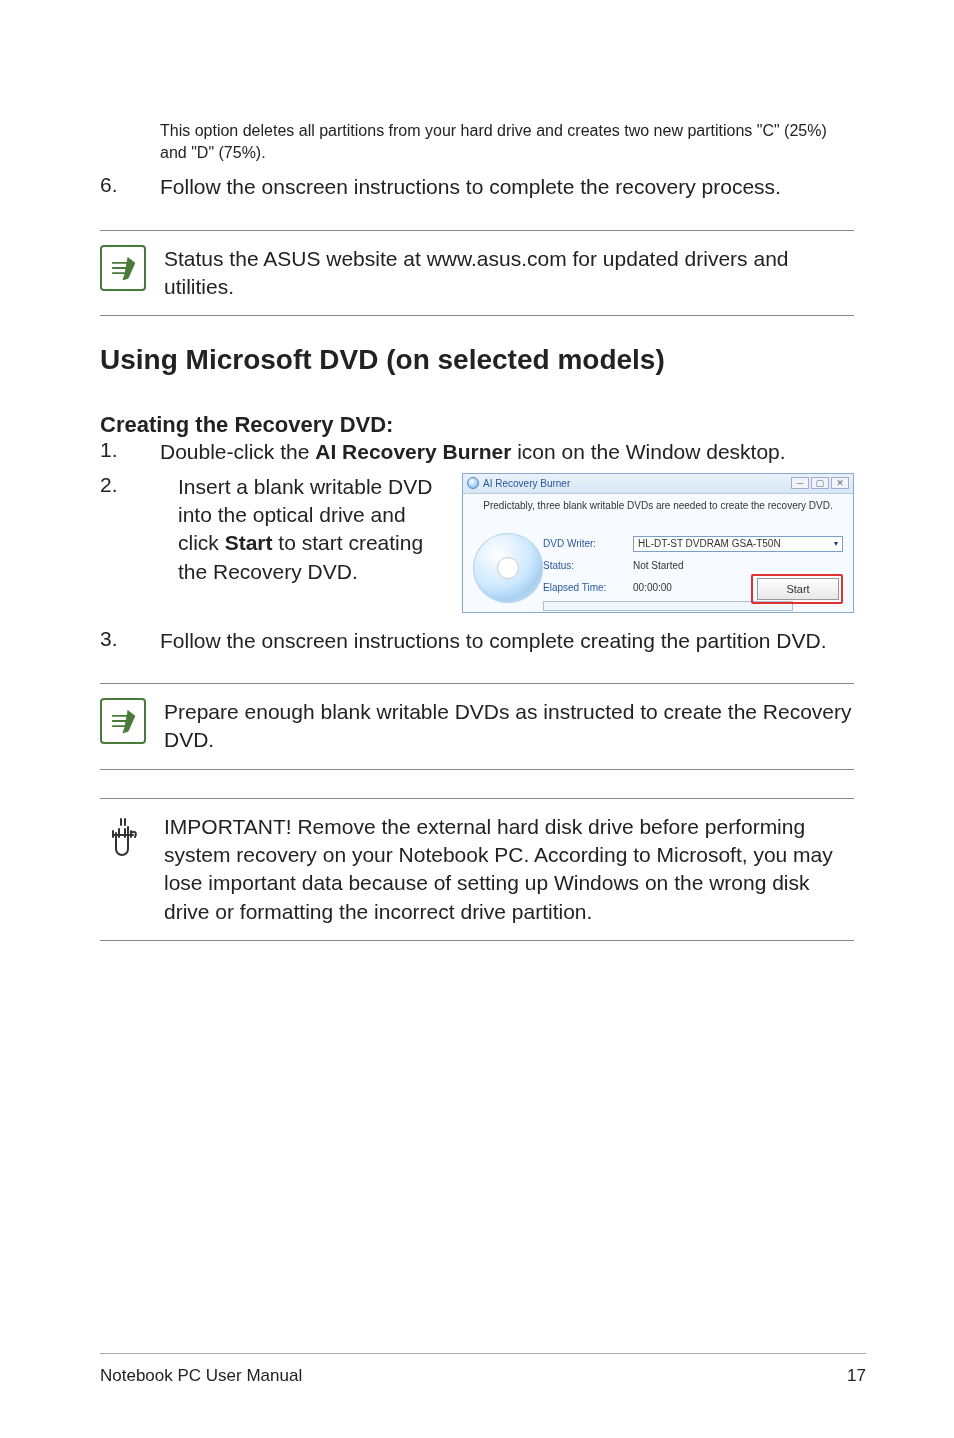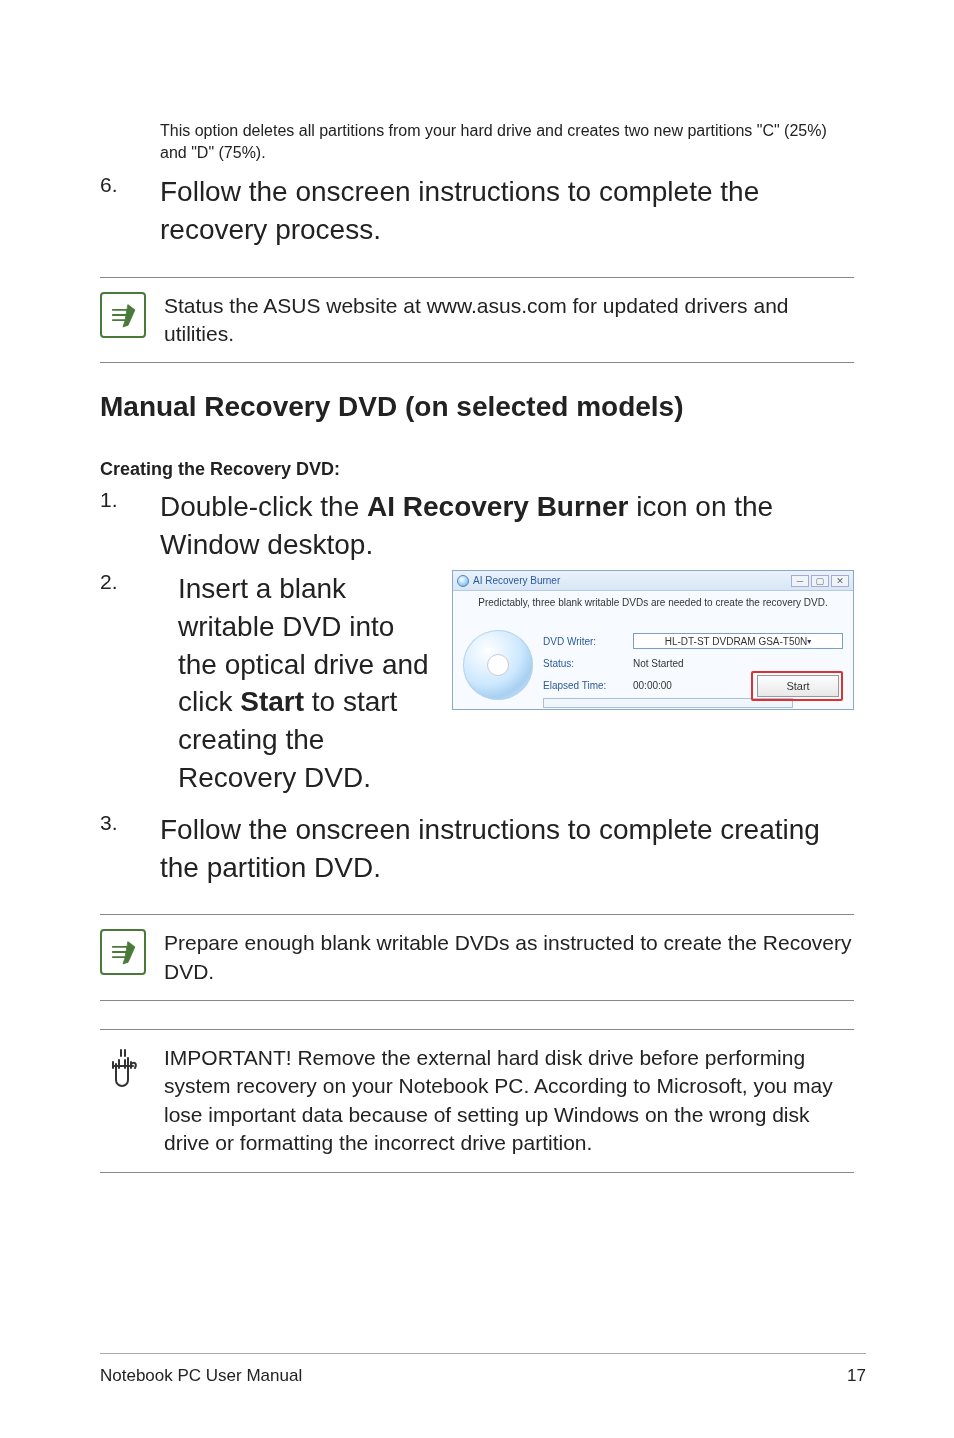--- a/index.html
+++ b/index.html
@@ -14,21 +14,21 @@
     }
     .indented-p {
       margin-left: 60px;
       font-size: 16px;
       line-height: 1.35;
       margin-bottom: 10px;
     }
     .num-list { margin-bottom: 28px; }
     .num-list .row { display: flex; margin-bottom: 0; }
     .num { width: 60px; font-size: 21px; flex-shrink: 0; }
-    .content { font-size: 28px; line-height: 1.35; flex: 1; }
+    .content { font-size: 21px; line-height: 1.35; flex: 1; }
     .note-block {
       display: flex;
       align-items: flex-start;
       border-top: 1px solid #888;
       border-bottom: 1px solid #888;
       padding: 14px 0;
       margin-bottom: 28px;
       gap: 18px;
     }
     .note-icon {
@@ -40,21 +40,21 @@
     .imp-icon {
       width: 46px; height: 56px; flex-shrink: 0;
       display: flex; align-items: flex-start; justify-content: center;
     }
     .imp-icon svg { width: 42px; height: 50px; }
     .note-text { font-size: 21px; line-height: 1.35; }
     h2.section {
       font-size: 28px; font-weight: bold;
       margin: 10px 0 36px 0;
     }
-    h3.sub { font-size: 18px; font-weight: bold; margin-bottom: 8px; }
+    h3.sub { font-size: 22px; font-weight: bold; }
     .step2-wrap { display: flex; gap: 18px; margin-bottom: 20px; }
     .step2-text { width: 230px; }
     .ai-window {
       flex: 1;
       border: 1px solid #8aa8c8;
       background: #f7fbff;
       font-family: "Segoe UI", Tahoma, sans-serif;
       font-size: 11px;
       color: #333;
       position: relative;
@@ -75,41 +75,41 @@
       background: radial-gradient(circle at 40% 35%, #fff, #9cf 60%, #69c);
       border: 1px solid #58a;
     }
     .ai-titlebar .win-btns { display: flex; gap: 2px; font-size: 9px; color: #666; }
     .ai-titlebar .win-btns span {
       width: 18px; height: 12px; border: 1px solid #aac; background: #eef4fa;
       display: inline-flex; align-items: center; justify-content: center;
     }
     .ai-body { padding: 6px 10px 8px 10px; }
     .ai-msg { text-align: center; font-size: 10px; color: #333; margin-bottom: 22px; }
-    .ai-grid { display: flex; gap: 10px; }
+    .ai-grid { display: flex; }
     .ai-disc {
       width: 70px; height: 70px; border-radius: 50%;
       background: radial-gradient(circle at 35% 30%, #fff, #cde8ff 50%, #a8d0f0 70%, #e8f4ff);
       position: relative; flex-shrink: 0;
       box-shadow: inset 0 0 0 1px #b8d4ea;
     }
     .ai-disc::after {
       content: ""; position: absolute; left: 50%; top: 50%;
       width: 20px; height: 20px; border-radius: 50%;
       background: #fff; border: 1px solid #ccc;
       transform: translate(-50%,-50%);
     }
     .ai-fields { flex: 1; }
     .ai-row { display: flex; align-items: center; height: 22px; }
     .ai-lbl { width: 90px; font-size: 10px; color: #2a5a9a; }
     .ai-val { font-size: 10px; color: #333; }
     .ai-select {
       border: 1px solid #7aa0c8; background: #fff; height: 16px;
       font-size: 10px; padding: 0 4px; display: inline-flex; align-items: center;
-      min-width: 210px; justify-content: center;
+      min-width: 210px; justify-content: space-between;
     }
     .ai-select .arrow { font-size: 8px; color: #336; }
     .ai-progress {
       height: 10px; border: 1px solid #a8c0d8; background: #f0f6fc;
       width: 250px; margin-top: 2px;
     }
     .ai-start {
       position: absolute; right: 14px; bottom: 12px;
       width: 82px; height: 22px; line-height: 20px;
       text-align: center; font-size: 11px;
@@ -148,21 +148,21 @@
         <line x1="8" y1="14" x2="28" y2="14"></line>
         <line x1="8" y1="20" x2="28" y2="20"></line>
         <line x1="8" y1="26" x2="22" y2="26"></line>
         <path d="M26 8 L34 14 L26 32 L20 34 L22 28 Z" fill="#4a7a3a" stroke="#4a7a3a" stroke-width="1"></path>
       </g>
     </svg>
   </div>
   <div class="note-text">Status the ASUS website at www.asus.com for updated drivers and utilities.</div>
 </div>
 
-<h2 class="section">Manual Recovery DVD (on selected models)</h2>
+<h2 class="section">Using Microsoft DVD (on selected models)</h2>
 
 <h3 class="sub">Creating the Recovery DVD:</h3>
 
 <div class="num-list" style="margin-bottom: 6px;">
   <div class="row">
     <div class="num">1.</div>
     <div class="content">
       <span>Double-click the </span><span class="bold">AI Recovery Burner</span><span> icon on the Window desktop.</span>
     </div>
   </div>

